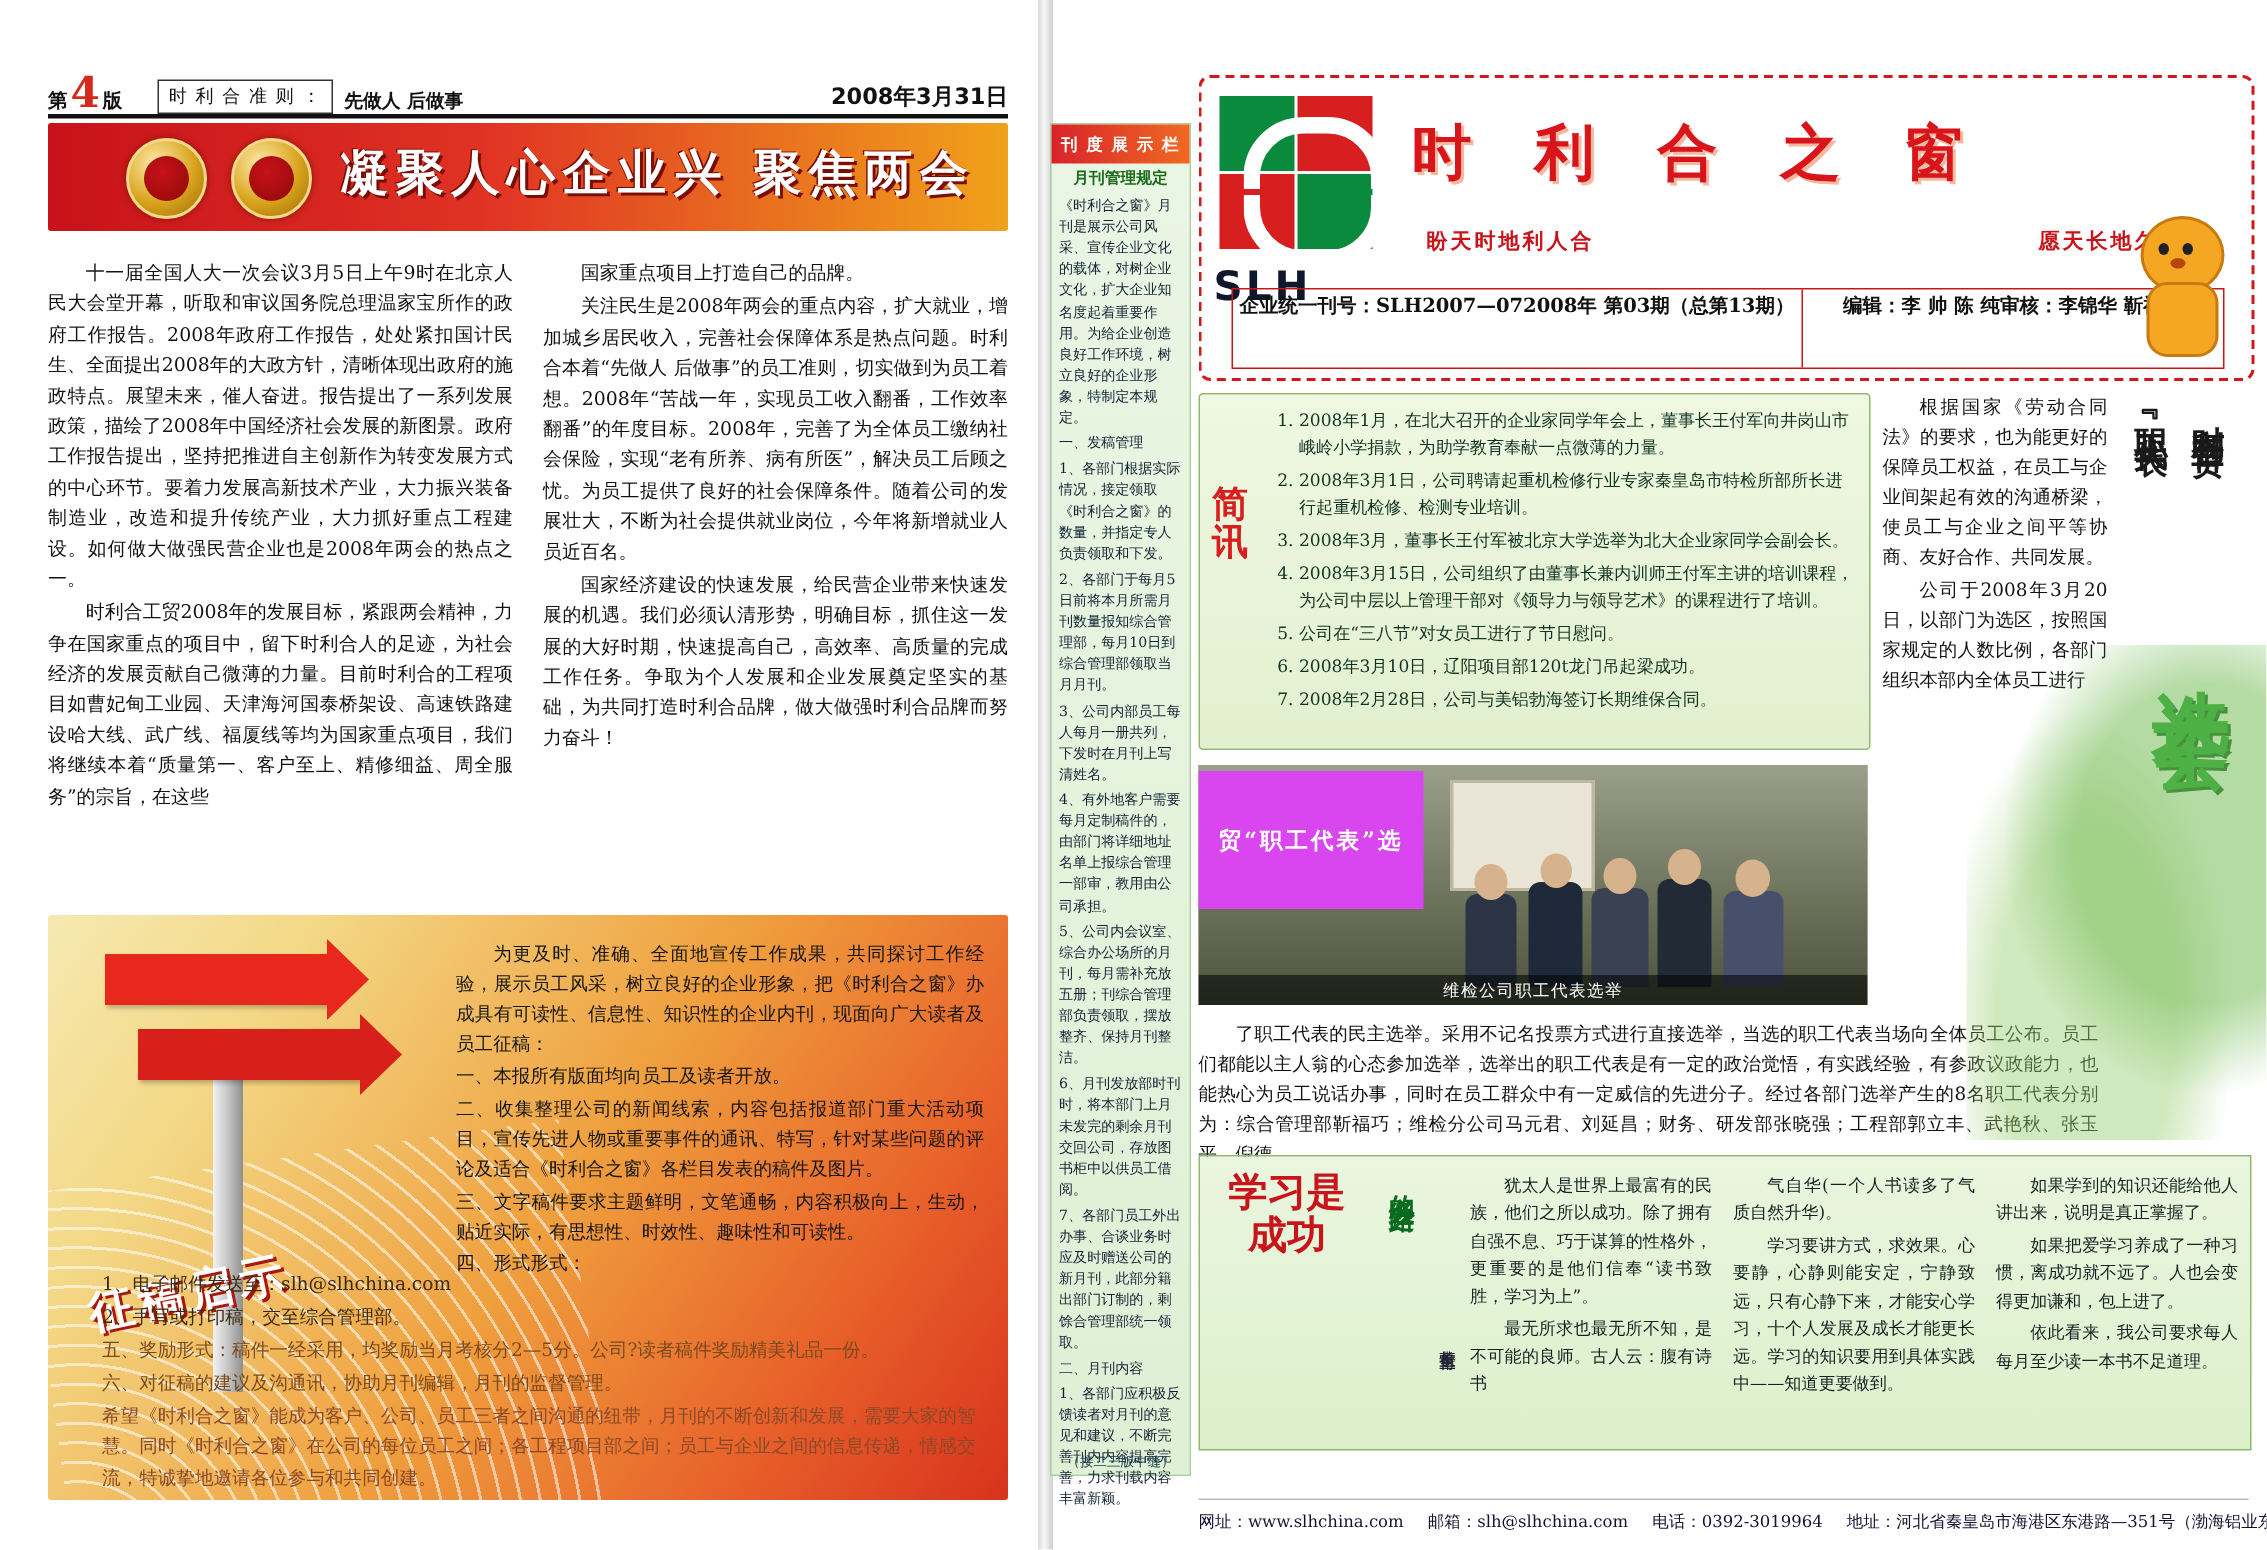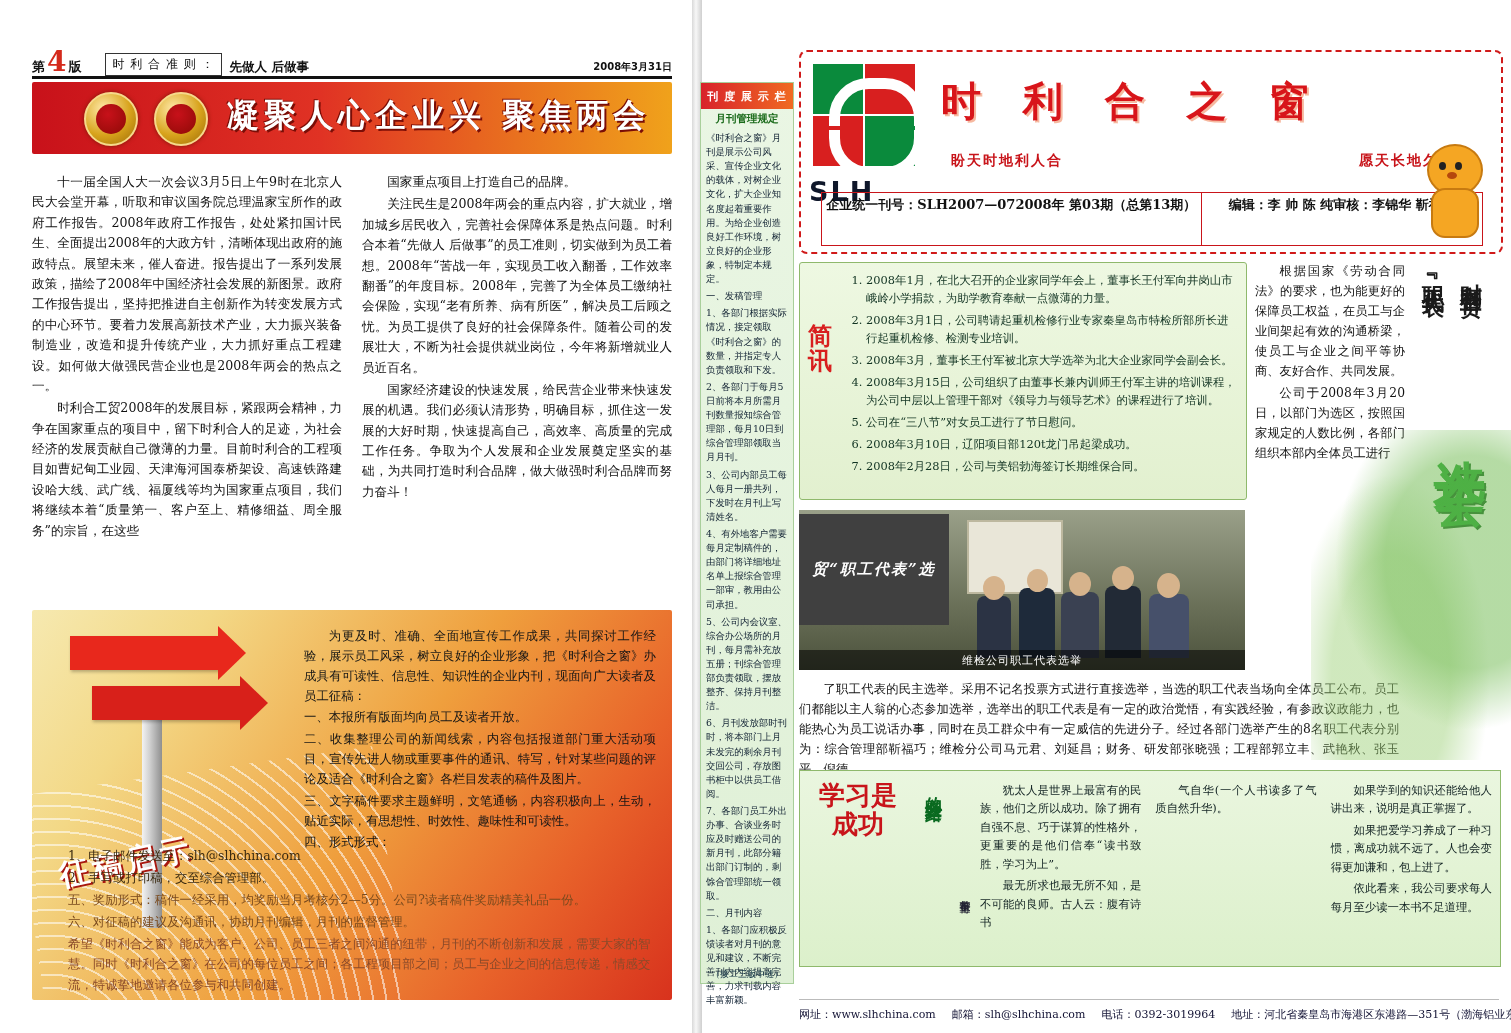--- a/index.html
+++ b/index.html
@@ -9,21 +9,21 @@
 
   
   .left-page{position:absolute;left:0;top:0;width:700px;height:1033px;background:#fff;}
 
   .masthead{position:absolute;left:32px;top:42px;width:640px;height:34px;
             border-bottom:3px solid #111;display:flex;align-items:flex-end;}
   .ban-label{display:flex;align-items:baseline;font-weight:bold;font-size:13px;}
   .ban-num{font-size:28px;font-weight:bold;color:#d42a1c;line-height:1;margin:0 2px;font-family:"DejaVu Serif","Liberation Serif",serif;}
   .rule-box{margin-left:24px;border:1px solid #333;padding:2px 6px;font-size:12px;letter-spacing:1px;}
   .rule-after{margin-left:8px;font-size:12.5px;font-weight:bold;}
-  .mast-date{margin-left:auto;font-size:10px;font-weight:bold;padding-bottom:2px;}
+  .mast-date{margin-left:auto;font-size:15px;font-weight:bold;padding-bottom:2px;}
 
   .banner{position:absolute;left:32px;top:82px;width:640px;height:72px;
           background:linear-gradient(90deg,#c8111a 0%,#e03224 45%,#f0a21b 100%);
           border-radius:2px;overflow:hidden;}
   .banner .emb{position:absolute;top:10px;width:50px;height:50px;border-radius:50%;
                background:radial-gradient(circle at 35% 30%,#ffe9a8,#d8a31c 55%,#9c6a06 100%);
                border:2px solid #f5d98a;box-shadow:0 0 4px #7a1a06;}
   .banner .emb::after{content:"";position:absolute;left:10px;top:10px;width:30px;height:30px;border-radius:50%;
                background:radial-gradient(circle at 40% 35%,#c8111a,#8d0a06);}
   .banner .emb1{left:52px;}
@@ -125,23 +125,23 @@
          background:linear-gradient(180deg,#eef8e2,#e2f0cf);border:1px solid #8fb96c;border-radius:3px;}
   .brief-tag{position:absolute;left:8px;top:60px;width:46px;font-size:24px;font-weight:bold;color:#d81f1f;
          line-height:1.05;text-align:left;font-family:"DejaVu Serif","Liberation Serif",serif;}
   .brief ol{margin:8px 10px 0 66px;padding:0;font-size:11.4px;line-height:1.58;
          font-family:"DejaVu Serif","Liberation Serif",serif;color:#132;}
   .brief ol li{margin-bottom:4px;}
 
   .photo{position:absolute;left:4px;top:510px;width:446px;height:160px;background:#6a6f58;overflow:hidden;}
   .photo .stage{position:absolute;left:0;top:0;width:100%;height:100%;
          background:linear-gradient(180deg,#9aa089,#6a7058 60%,#4b513c);}
-  .photo .banner-red{position:absolute;left:0;top:4px;width:150px;height:111px;background:#404040;
+  .photo .banner-red{position:absolute;left:0;top:4px;width:150px;height:92px;background:#d946ef;
          color:#fff;font-size:15px;font-weight:bold;display:flex;align-items:center;justify-content:center;
-         letter-spacing:2px;text-align:center;font-family:"DejaVu Serif","Liberation Serif",serif;font-style:italic;}
+         letter-spacing:2px;text-align:center;font-family:"DejaVu Serif","Liberation Serif",serif;}
   .photo .board{position:absolute;left:168px;top:10px;width:92px;height:70px;background:#e9e6d8;border:2px solid #bdb89f;}
   .photo .p{position:absolute;bottom:12px;border-radius:8px 8px 0 0;background:#2b3344;}
   .photo .ph{position:absolute;border-radius:50%;background:#d6b38c;}
   .photo-cap{position:absolute;left:0;bottom:0;width:100%;height:20px;background:rgba(0,0,0,.55);
          color:#fff;font-size:11px;display:flex;align-items:center;justify-content:center;letter-spacing:1px;}
 
   .rtext{position:absolute;font-size:12.3px;line-height:1.62;text-align:justify;
          font-family:"DejaVu Serif","Liberation Serif",serif;}
   .rtext p{margin:0 0 3px 0;text-indent:2em;}
   .rcol1{left:460px;top:262px;width:150px;}
@@ -354,20 +354,21 @@
       <div class="study-title">学习是成功</div>
       <div class="study-sub">的必经之路</div>
       <div class="study-author">董事长 王付军</div>
       <div class="study-cols">
         <div>
           <p>犹太人是世界上最富有的民族，他们之所以成功。除了拥有自强不息、巧于谋算的性格外，更重要的是他们信奉“读书致胜，学习为上”。</p>
           <p>最无所求也最无所不知，是不可能的良师。古人云：腹有诗书</p>
         </div>
         <div>
           <p>气自华(一个人书读多了气质自然升华)。</p>
+          <p>学习要讲方式，求效果。心要静，心静则能安定，宁静致远，只有心静下来，才能安心学习，十个人发展及成长才能更长远。学习的知识要用到具体实践中——知道更要做到。</p>
         </div>
         <div>
           <p>如果学到的知识还能给他人讲出来，说明是真正掌握了。</p>
           <p>如果把爱学习养成了一种习惯，离成功就不远了。人也会变得更加谦和，包上进了。</p>
           <p>依此看来，我公司要求每人每月至少读一本书不足道理。</p>
         </div>
       </div>
     </div>
 
     <div class="footer">

